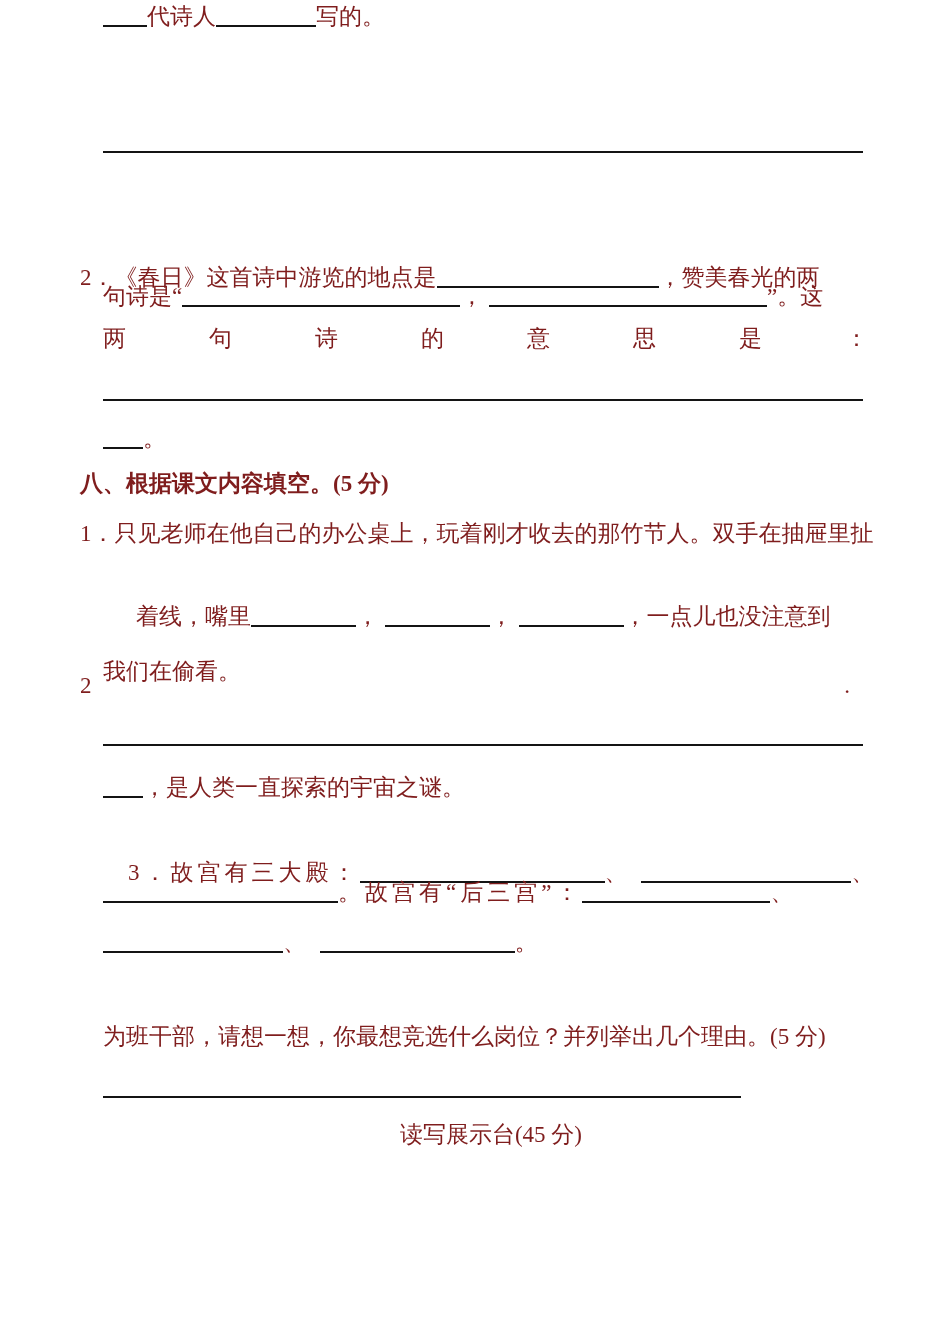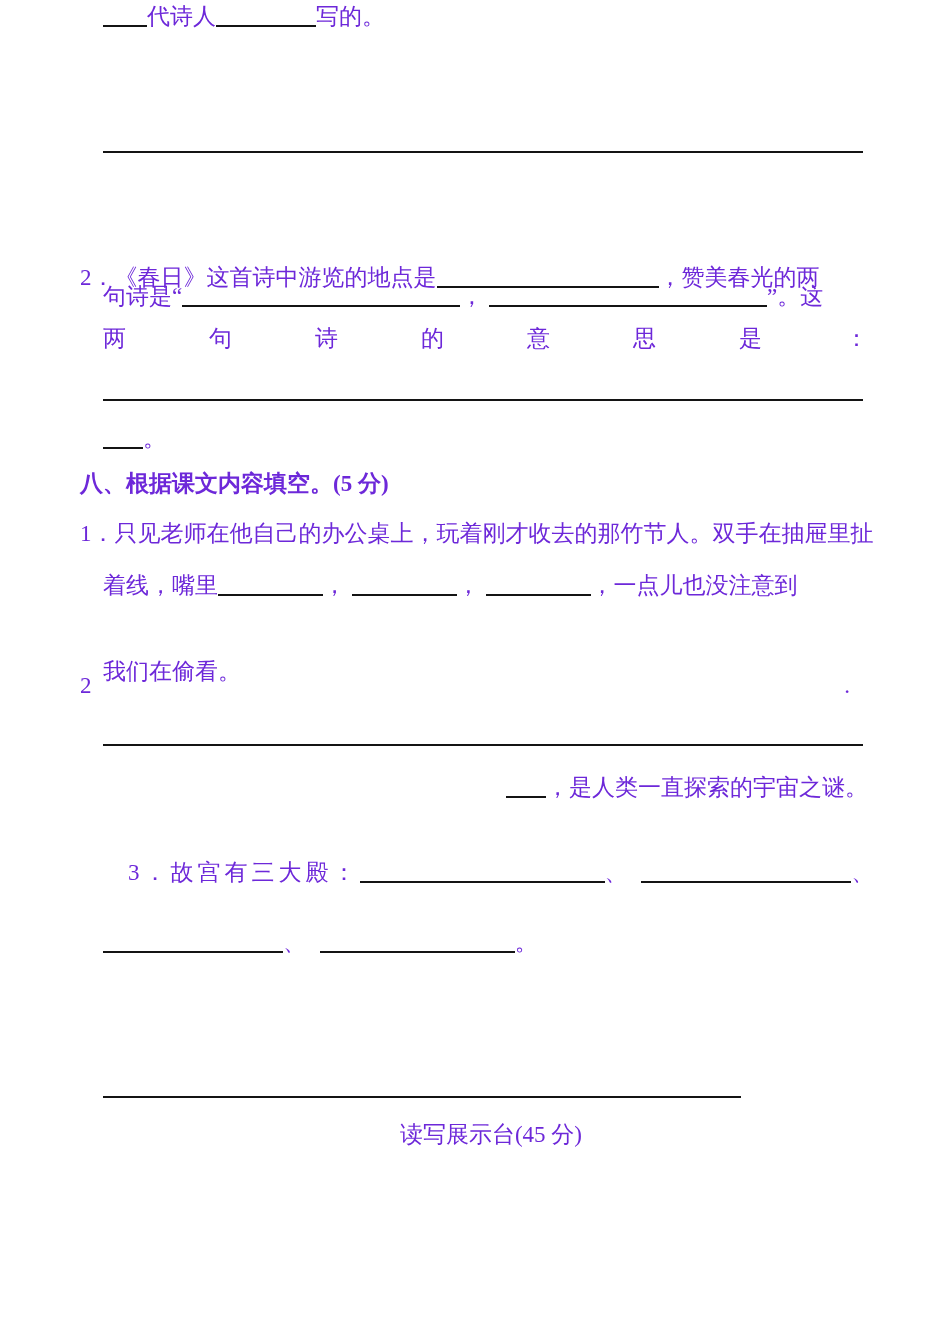--- a/index.html
+++ b/index.html
@@ -2,21 +2,21 @@
 <html><head>
 <meta charset="utf-8">
 <style>
   html,body{margin:0;padding:0;background:#888;}
   .page{
     position:relative;
     width:950px;height:1344px;
     background:#ffffff;
     font-family:"Liberation Serif","DejaVu Serif",serif;
     font-size:23px;
-    color:#6d28d9;
+    color:#7f1d1d;
     overflow:hidden;
   }
   .row{position:absolute;left:80px;right:82px;height:34px;line-height:34px;white-space:nowrap;}
   .row.indent{left:103px;}
   .uline{position:absolute;border-bottom:2px solid #141414;height:0;}
   .bl{display:inline-block;border-bottom:2px solid #141414;height:16px;margin-bottom:-3px;}
   .flexline{display:flex;justify-content:space-between;align-items:baseline;}
   .sp4{letter-spacing:4px;}
   .center{text-align:center;padding-left:32px;}
   .num{display:inline-block;}
@@ -58,48 +58,54 @@
   </div>
 
   <div class="row" style="top:467px;font-weight:bold;">
     <span>八、根据课文内容填空。(5 分)</span>
   </div>
 
   <div class="row" style="top:517px;">
     <span class="num">1．</span><span>只见老师在他自己的办公桌上，玩着刚才收去的那竹节人。双手在抽屉里扯</span>
   </div>
 
-  <div class="row indent" style="top:569px;">
+  <div class="row indent" style="top:600px;margin-left:33px;">
     <span>着线，嘴里</span><span class="bl" style="width:105px;"></span><span>，</span> <span class="bl" style="width:105px;"></span><span>，</span> <span class="bl" style="width:105px;"></span><span>，一点儿也没注意到</span>
   </div>
 
   <div class="row indent" style="top:655px;">
     <span>我们在偷看。</span>
   </div>
 
   <div class="row flexline" style="top:669px;right:100px;">
     <span>2</span>
     <span>.</span>
   </div>
 
   <div class="uline" style="top:744px;left:103px;width:760px;"></div>
 
-  <div class="row indent" style="top:771px;text-align:right;">
+  <div class="row indent" style="top:771px;">
     <span class="bl" style="width:40px;"></span><span>，是人类一直探索的宇宙之谜。</span>
   </div>
 
   <div class="row sp4" style="top:856px;margin-left:48px;">
     <span class="num">3．</span><span>故宫有三大殿：</span><span class="bl" style="width:245px;"></span><span>、</span> <span class="bl" style="width:210px;"></span><span>、</span>
   </div>
 
+  <div class="row indent sp4" style="top:876px;">
+    <span class="bl" style="width:235px;"></span><span>。故宫有“后三宫”：</span><span class="bl" style="width:188px;"></span><span>、</span>
+  </div>
 
   <div class="row indent sp4" style="top:926px;">
     <span class="bl" style="width:180px;"></span><span>、</span> <span class="bl" style="width:195px;"></span><span>。</span>
   </div>
 
+  <div class="row indent" style="top:1020px;">
+    <span>为班干部，请想一想，你最想竞选什么岗位？并列举出几个理由。(5 分)</span>
+  </div>
 
   <div class="uline" style="top:1096px;left:103px;width:638px;"></div>
 
   <div class="row center" style="top:1118px;left:0;right:0;">
     <span>读写展示台(45 分)</span>
   </div>
 
 
 </div>
 

